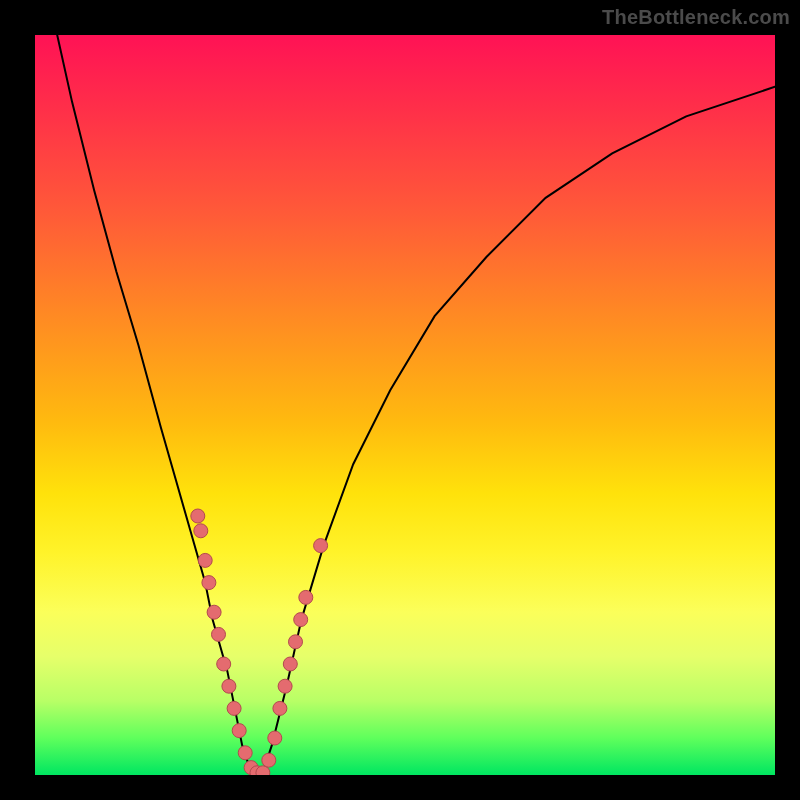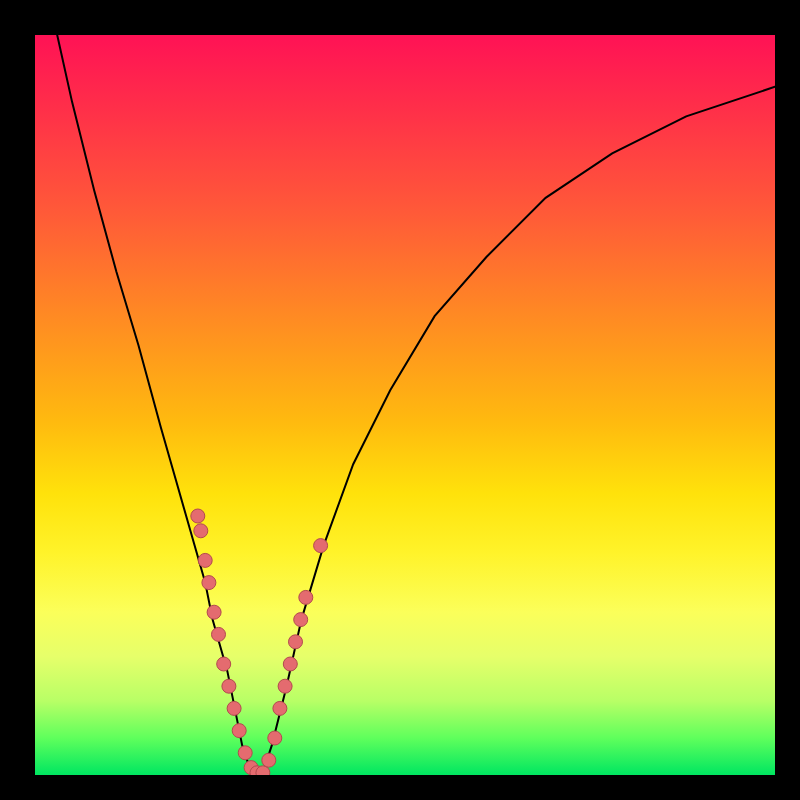--- a/index.html
+++ b/index.html
@@ -97,13 +97,14 @@
           <circle cx="244.9" cy="673.4" r="7" class="bead"></circle>
           <circle cx="250.1" cy="651.2" r="7" class="bead"></circle>
           <circle cx="255.3" cy="629.0" r="7" class="bead"></circle>
           <circle cx="260.5" cy="606.8" r="7" class="bead"></circle>
           <circle cx="265.7" cy="584.6" r="7" class="bead"></circle>
           <circle cx="270.8" cy="562.4" r="7" class="bead"></circle>
           <circle cx="285.6" cy="510.6" r="7" class="bead"></circle>
         </g>
     </svg>
   </div>
+  <div class="watermark">TheBottleneck.com</div>
 </div>
 
 </body></html>

